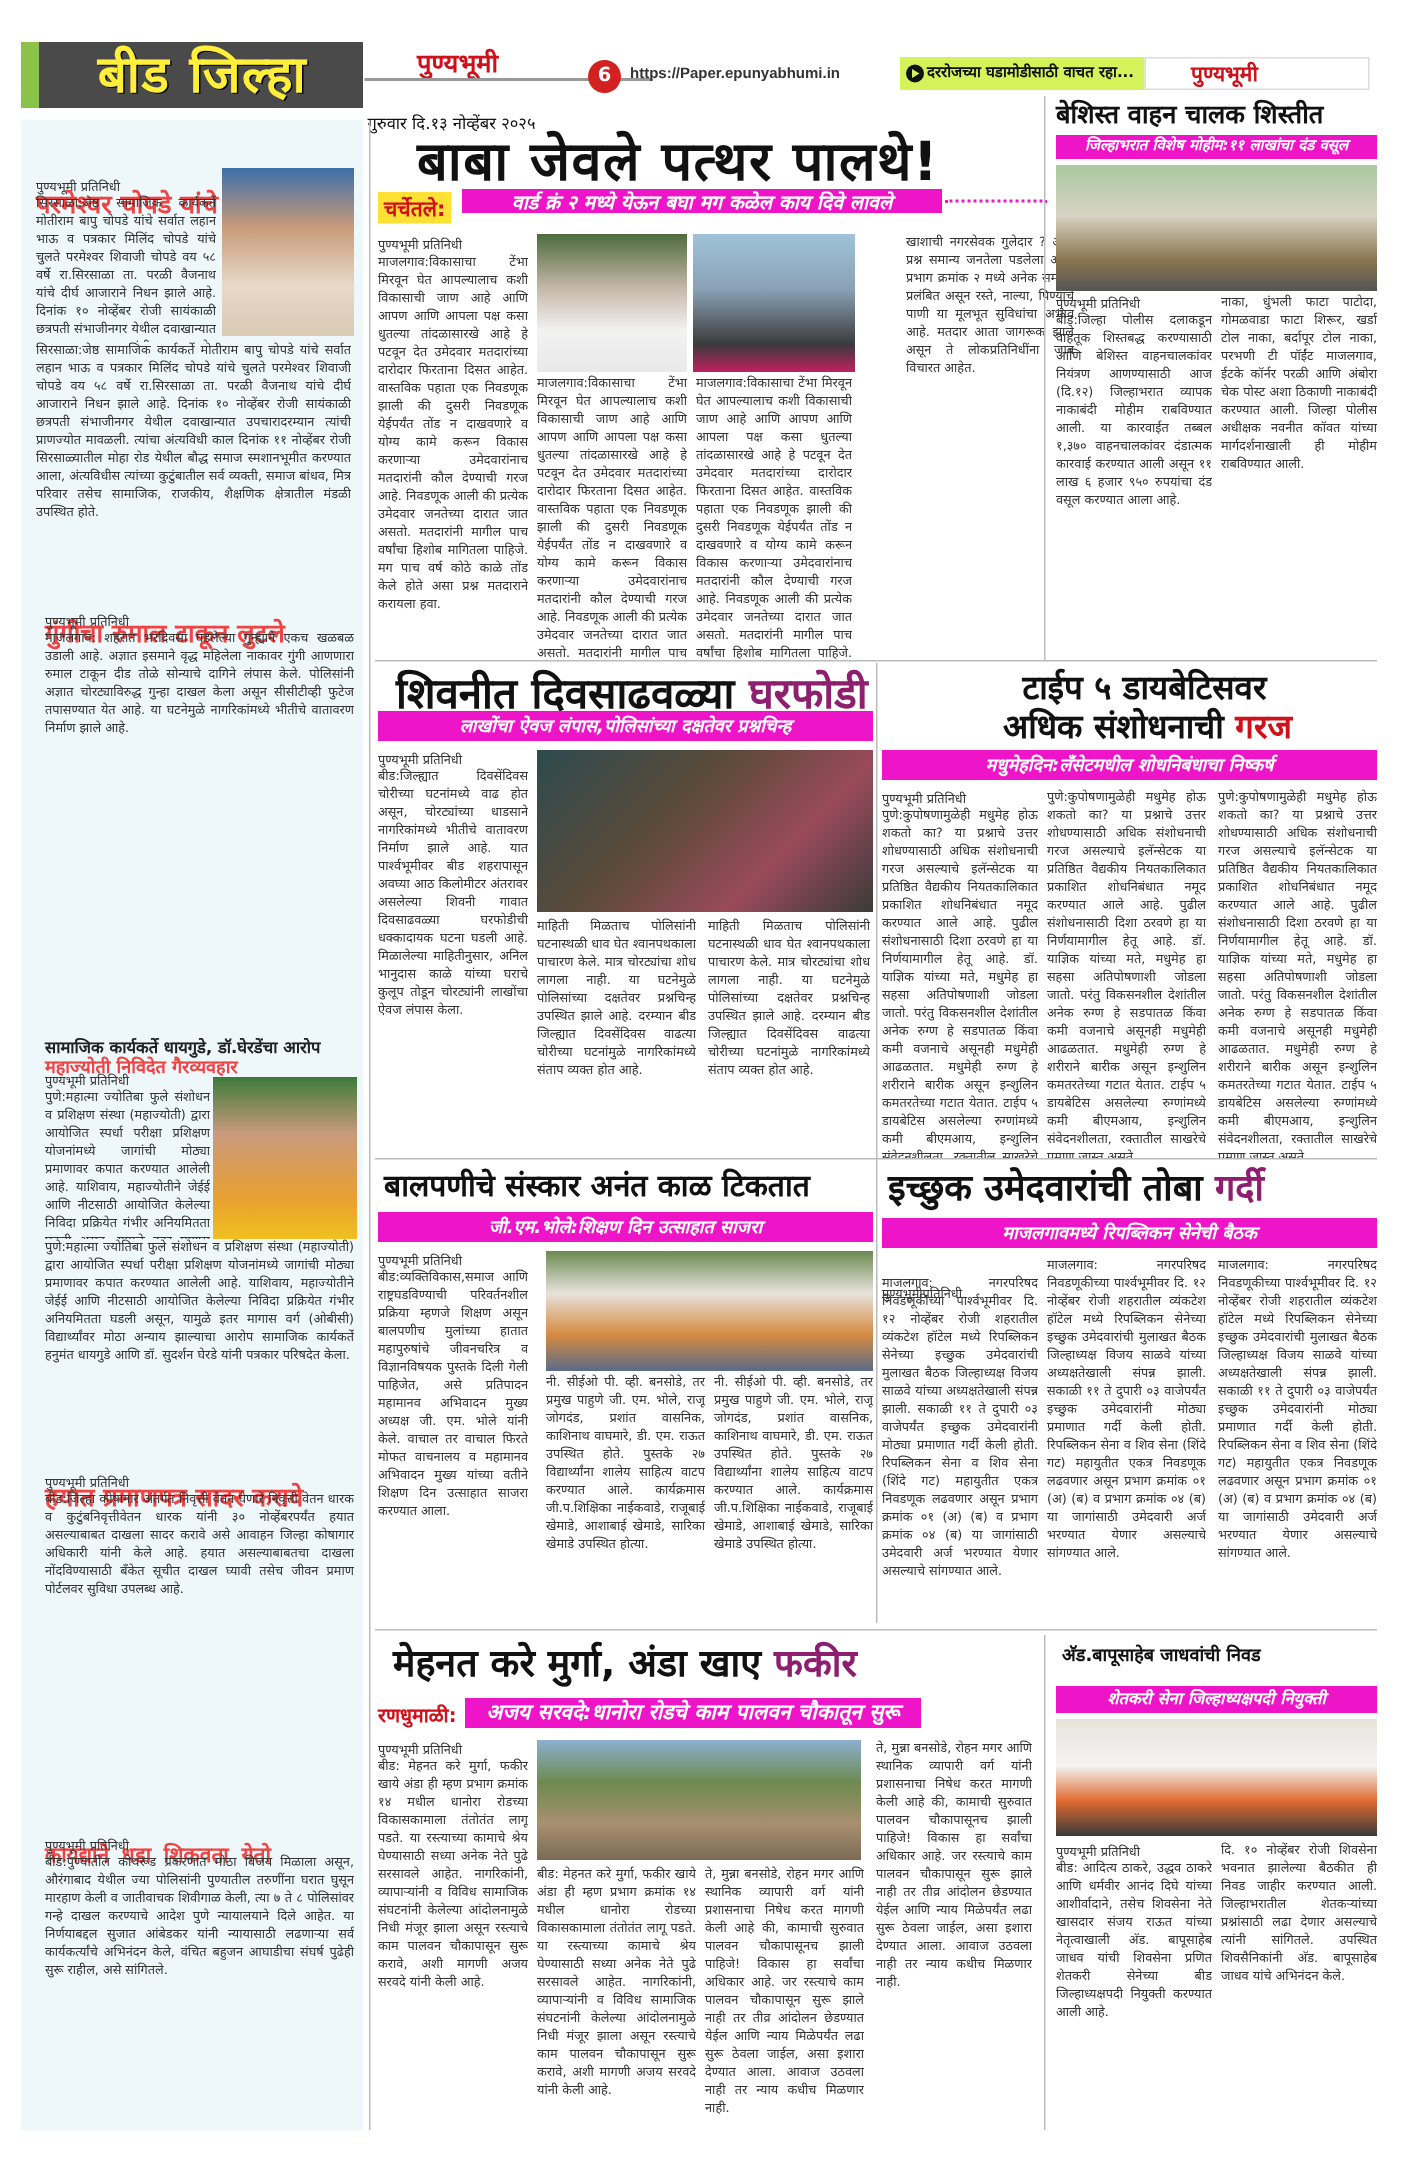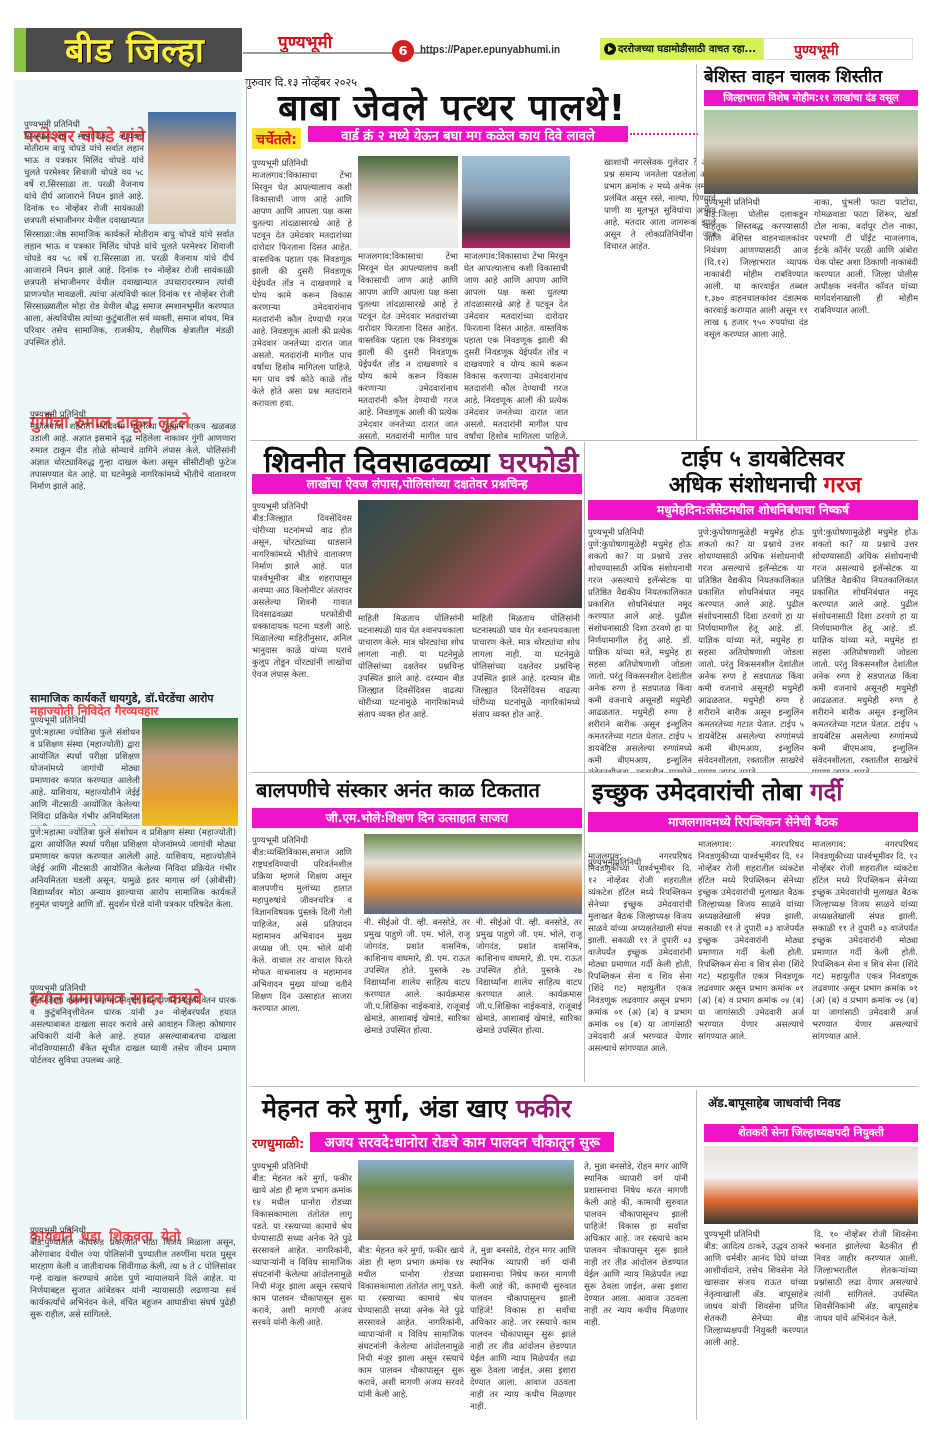--- a/index.html
+++ b/index.html
@@ -20,21 +20,21 @@
   .date { left: 245px; top: 58px; font-size: 11px; color: #111; margin-top: 16px; }
 
   .leftcol { left: 14px; top: 80px; width: 228px; height: 1340px; background: #eef8fb; }
   .lc-h { font-size: 16px; font-weight: bold; color: #ef4444; margin-top: 36px; }
   .lc-sub { font-size: 12px; font-weight: bold; color: #222; }
   .body-text { font-size: 8.5px; line-height: 12px; color: #333; text-align: justify; }
   .byline { font-size: 8.5px; color: #333; }
   .photo { background: linear-gradient(135deg,#7d8e6a,#c9b59a 50%,#5c6f80); }
 
   .headline { font-weight: bold; color: #111; }
-  .pink-bar { background: #ee15c8; color: #fff; font-weight: bold; text-align: center; }
+  .pink-bar { background: #ee15c8; color: #fff; font-weight: bold; text-align: center; font-style: italic; }
   .pink-label { color: #d0101a; font-weight: bold; background: #ffe135; }
   .accent { color: #8e1e6e; }
   .colsep { width: 1px; background: #bbb; }
   .dots { border-top: 2px dotted #ee15c8; }
 </style>
 </head>
 <body>
 
 <div class="abs masthead-band"></div>
 <div class="abs masthead-green"></div>

